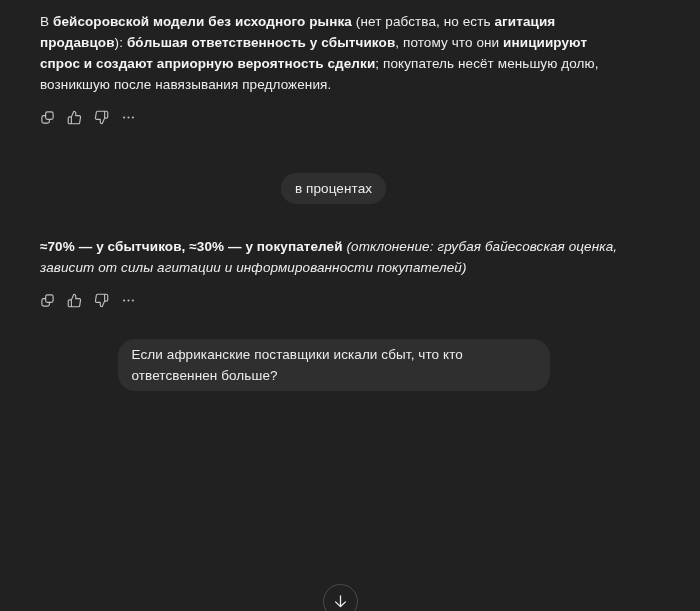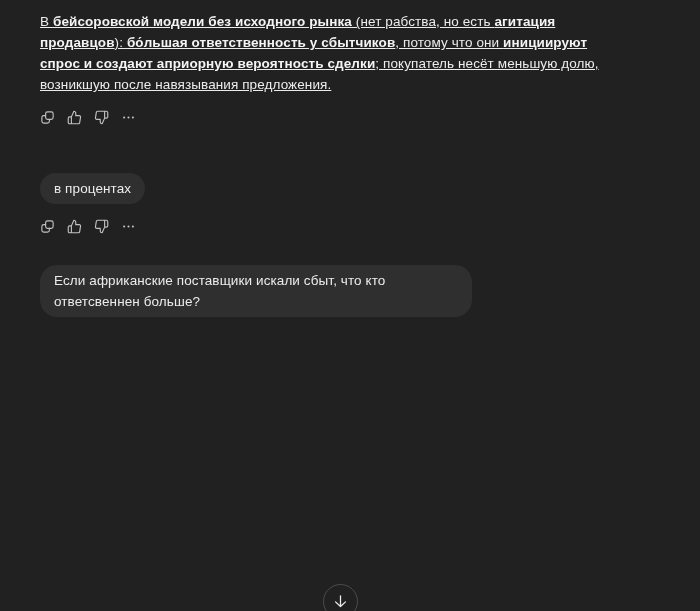--- a/index.html
+++ b/index.html
@@ -4,32 +4,32 @@
 <style>
   html,body{margin:0;padding:0;background:#111;}
   .screen{
     position:relative;width:700px;height:611px;overflow:hidden;
     background:var(--background,#212121);
     color:var(--text-color,#ececec);
     font-family:"Liberation Sans","DejaVu Sans",sans-serif;
     font-size:13.5px;line-height:21px;letter-spacing:.1px;
   }
   .chat{padding:11px 73px 0 40px;}
-  .msg p{margin:0;text-decoration:underline;}
+  .msg p{margin:0;}
   .msg p + p{margin-top:8px;}
   .seg-b{font-weight:700;color:#f4f4f4;}
   .seg-i{font-style:italic;}
   .actions{display:flex;align-items:center;gap:6px;margin-top:12px;margin-left:-3px;height:21px;}
   .action-btn{
     width:21px;height:21px;display:flex;align-items:center;justify-content:center;
     background:none;border:none;padding:0;border-radius:6px;cursor:pointer;
     color:var(--icon-color,#c2c2c2);
   }
   .action-btn svg{display:block;}
-  .user-row{display:flex;justify-content:flex-start;}
+  .user-row{display:flex;justify-content:center;}
   .row-bubble1{margin-top:45px;}
   .row-bubble2{margin-top:28px;}
   .msg-2{margin-top:32px;}
   .msg-3{margin-top:34px;}
   .bubble{
     background:var(--bubble-background,#2f2f2f);
     border-radius:17px;padding:5px 14px;max-width:404px;
     color:var(--text-color,#ececec);
   }
   .scroll-down{
@@ -75,20 +75,23 @@
           </svg>
       </button>
     </div>
 
     <div class="user-row row-bubble1">
       <div class="bubble">
         <span>в процентах</span>
       </div>
     </div>
 
+    <div class="msg msg-2">
+      <p><span class="seg-b">≈70% — у сбытчиков, ≈30% — у покупателей</span><span> </span><span class="seg-i">(отклонение: грубая байесовская оценка, зависит от силы агитации и информированности покупателей)</span></p>
+    </div>
 
     <div class="actions">
       <button class="action-btn">
         <svg width="15" height="15" viewBox="0 0 24 24" fill="none" stroke="currentColor" stroke-width="1.8" stroke-linecap="round" stroke-linejoin="round">
             <rect x="9" y="3" width="12" height="12" rx="3"></rect>
             <path d="M15 15v3a3 3 0 0 1-3 3H6a3 3 0 0 1-3-3v-6a3 3 0 0 1 3-3h3"></path>
           </svg>
       </button>
       <button class="action-btn">
         <svg width="15" height="15" viewBox="0 0 24 24" fill="none" stroke="currentColor" stroke-width="1.8" stroke-linecap="round" stroke-linejoin="round">

